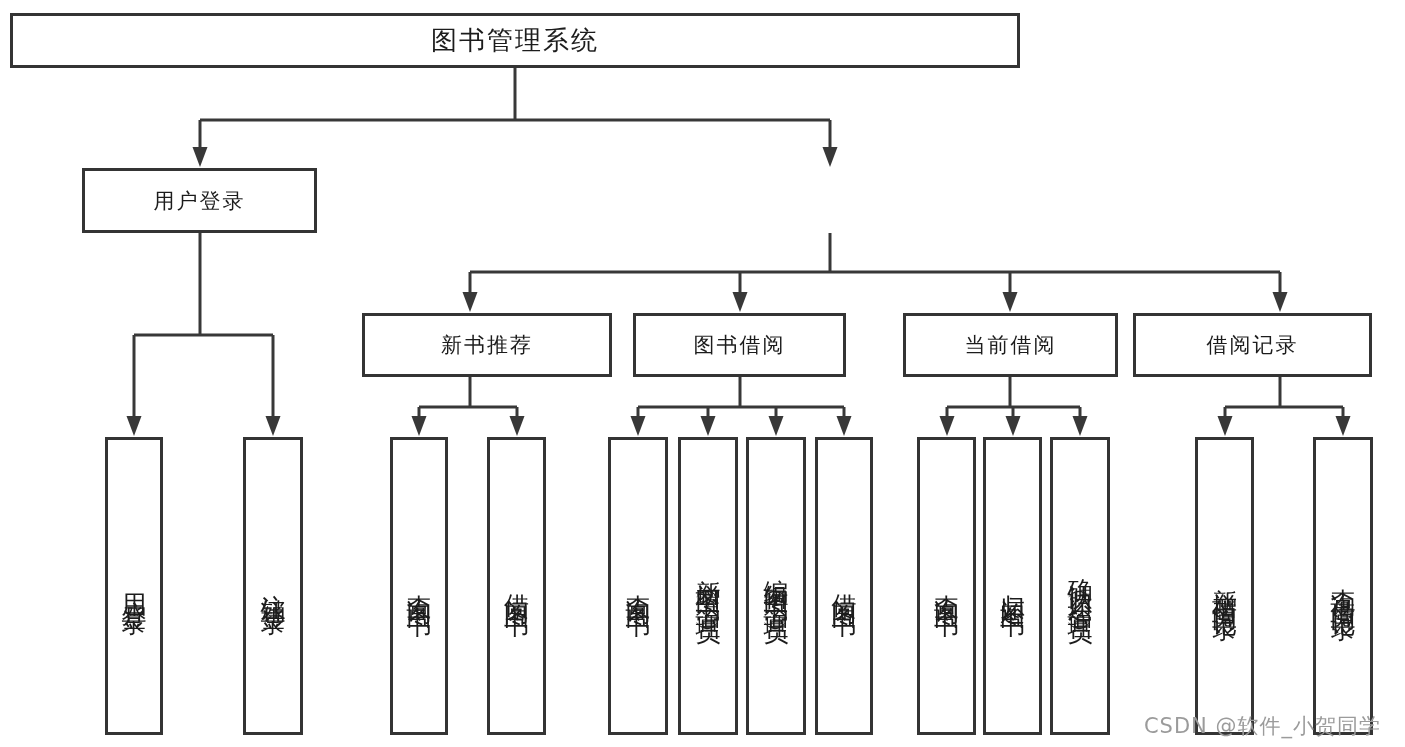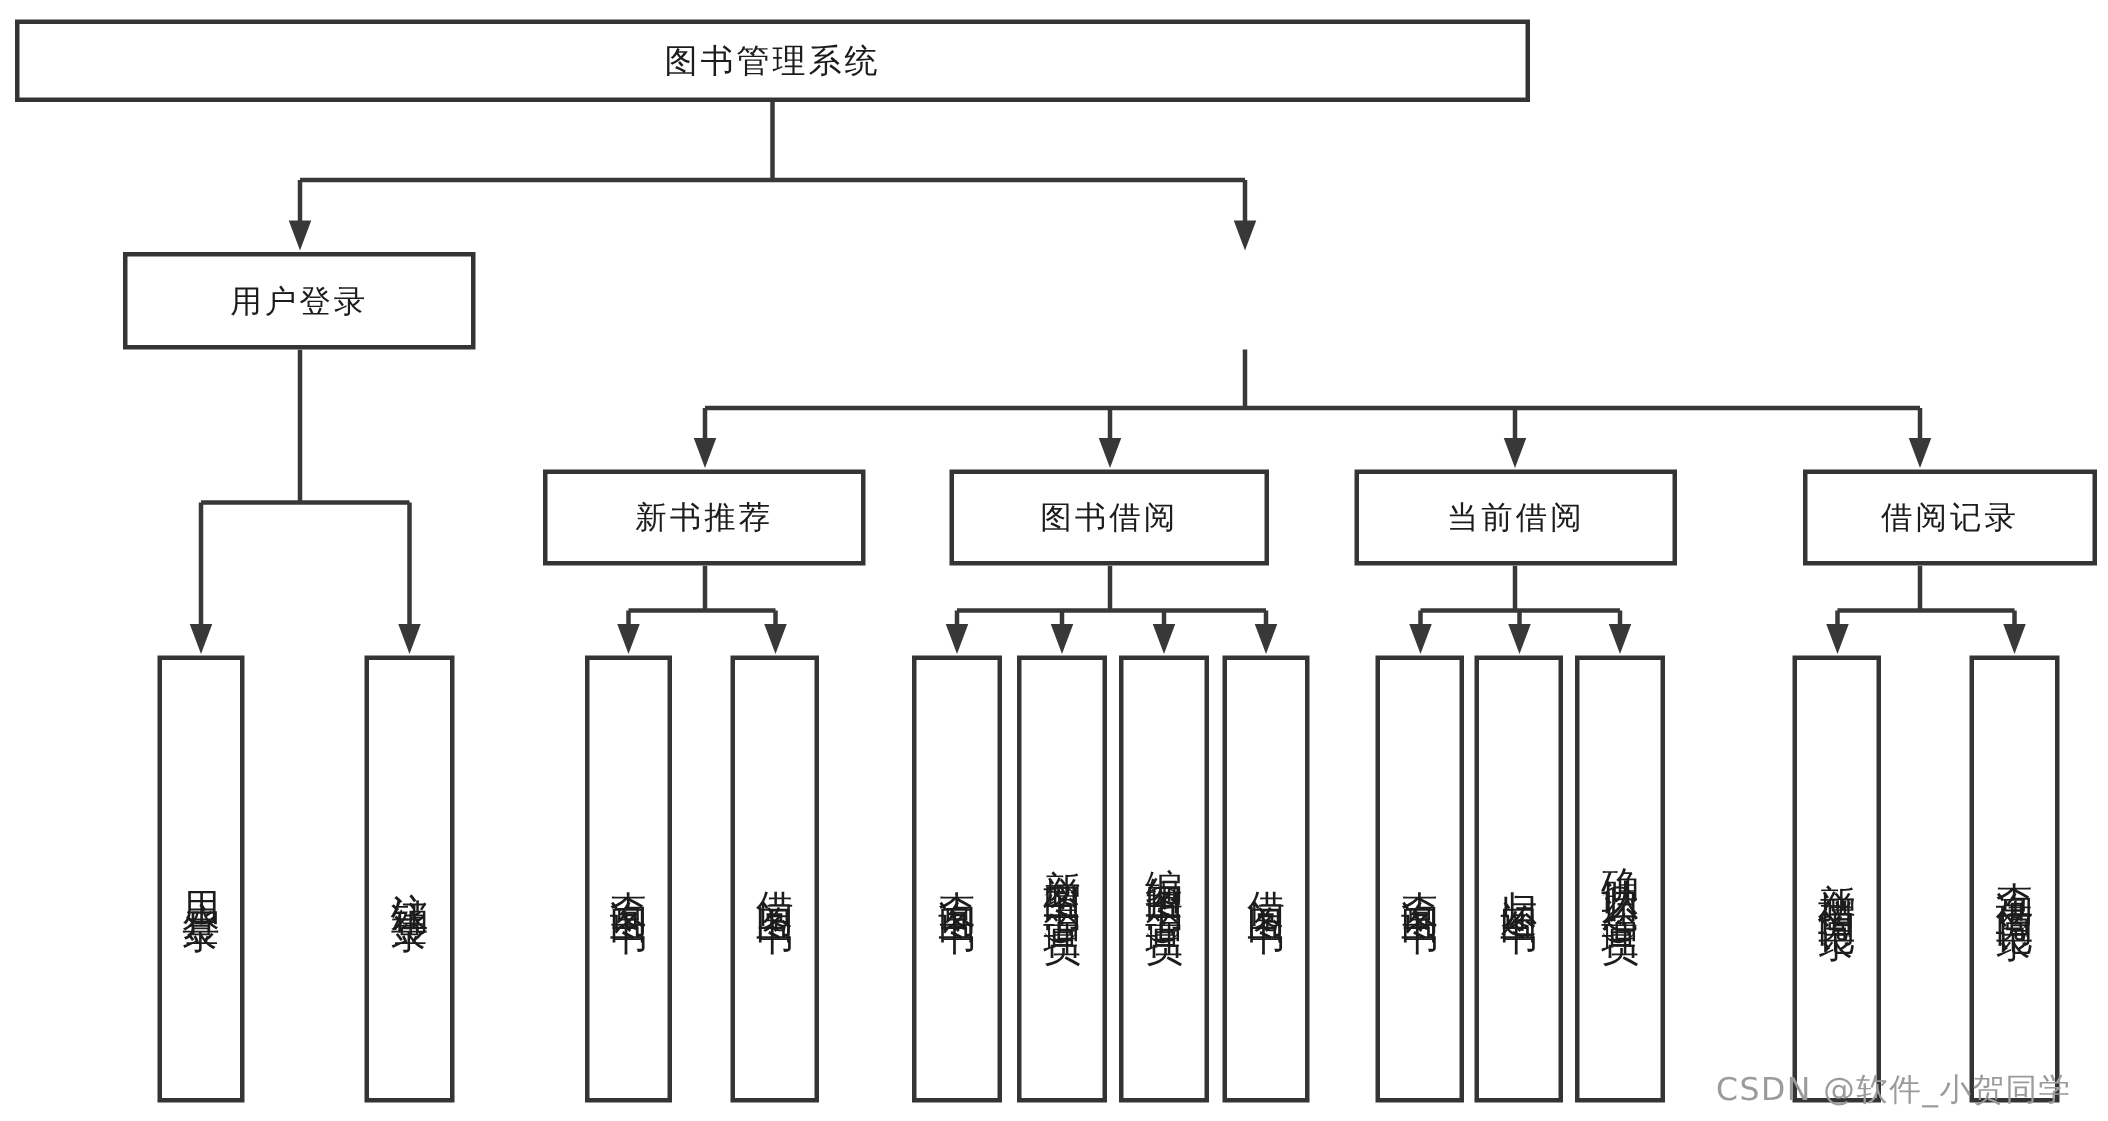--- a/index.html
+++ b/index.html
@@ -7,21 +7,21 @@
     position:relative;width:1405px;height:747px;background:#ffffff;overflow:hidden;
     font-family:"DejaVu Sans","Liberation Sans",sans-serif;color:#1c1c1c;
   }
   .stage svg{position:absolute;left:0;top:0;}
   .box{
     position:absolute;box-sizing:border-box;border:3px solid #343434;background:#ffffff;
     display:flex;align-items:center;justify-content:center;
   }
   .hlabel{font-size:21px;letter-spacing:2px;white-space:nowrap;}
   .root{left:10px;top:13px;width:1010px;height:55px;}
-  .root .hlabel{font-size:22px;}
+  .root .hlabel{font-size:26px;}
   .lvl2{top:168px;height:65px;}
   .lvl3{top:313px;height:64px;}
   .leaf{top:437px;height:298px;}
   .vtext{
     writing-mode:vertical-rl;text-orientation:mixed;
     font-size:25px;letter-spacing:6px;line-height:1;white-space:nowrap;
   }
   .watermark{
     position:absolute;right:24px;bottom:7px;font-size:21px;color:#9b9b9b;
     letter-spacing:1px;white-space:nowrap;
@@ -99,30 +99,30 @@
   </svg>
 
   <div class="box root">
     <span class="hlabel">图书管理系统</span>
   </div>
 
   <div class="box lvl2" style="left:82px;width:235px;">
     <span class="hlabel">用户登录</span>
   </div>
 
-  <div class="box lvl3" style="left:362px;width:215px;">
+  <div class="box lvl3" style="left:362px;width:250px;">
     <span class="hlabel">新书推荐</span>
   </div>
   <div class="box lvl3" style="left:633px;width:213px;">
     <span class="hlabel">图书借阅</span>
   </div>
   <div class="box lvl3" style="left:903px;width:215px;">
     <span class="hlabel">当前借阅</span>
   </div>
-  <div class="box lvl3" style="left:1202px;width:196px;">
+  <div class="box lvl3" style="left:1133px;width:239px;">
     <span class="hlabel">借阅记录</span>
   </div>
 
   <div class="box leaf" style="left:105px;width:58px;">
     <span class="vtext">用户登录</span>
   </div>
   <div class="box leaf" style="left:243px;width:60px;">
     <span class="vtext">注销登录</span>
   </div>
 

